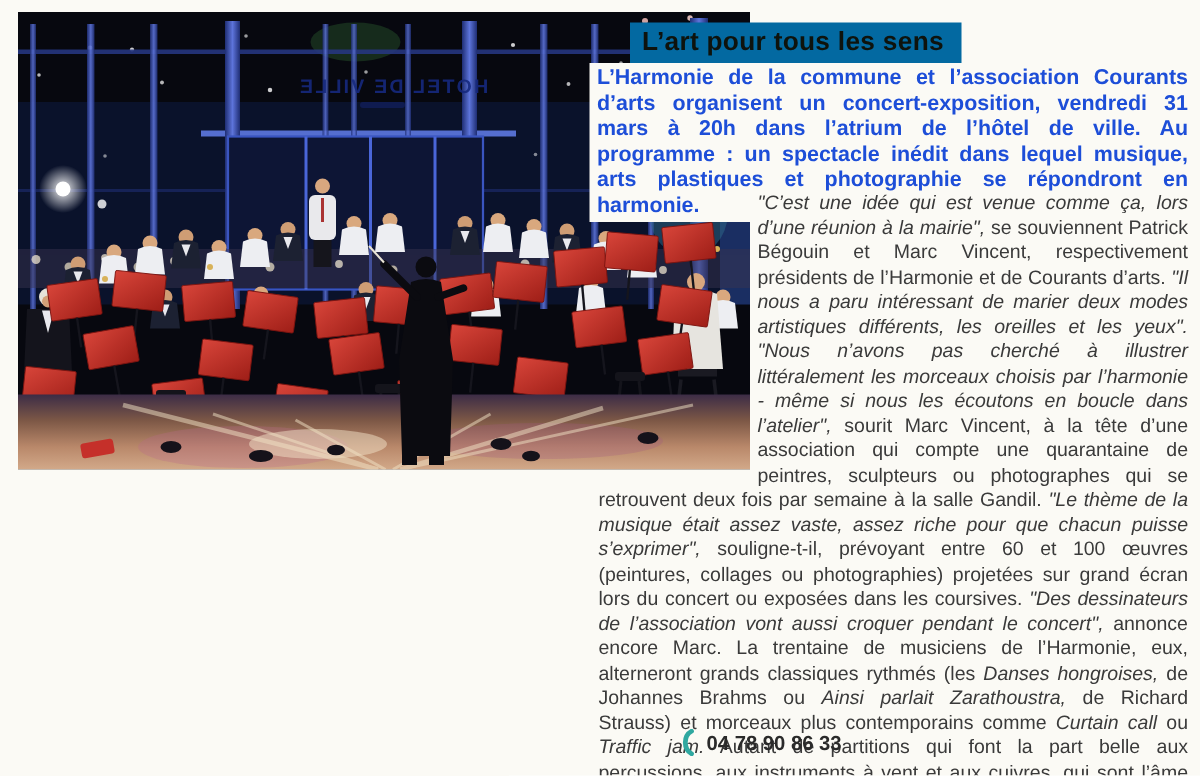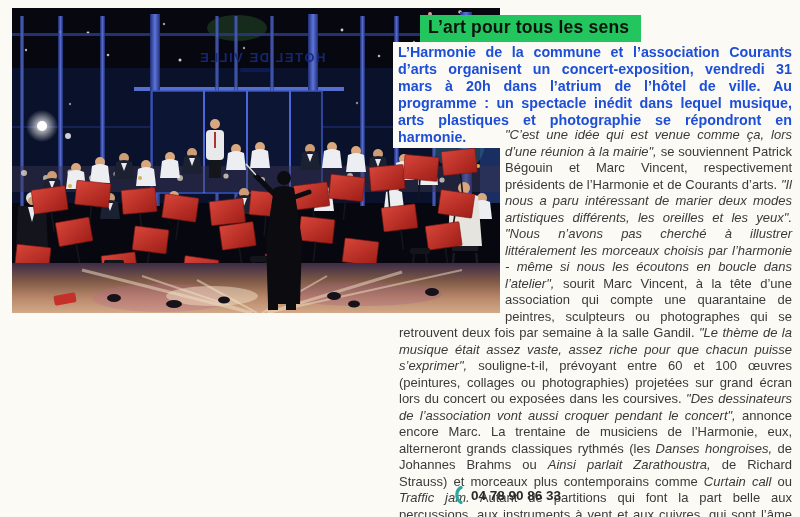--- a/index.html
+++ b/index.html
@@ -7,21 +7,21 @@
     position:relative; width:800px; height:517px;
     background:#fbfaf5; overflow:hidden;
     font-family:"Liberation Sans", sans-serif;
   }
   
   .photo{ position:absolute; left:12px; top:8px; width:488px; height:305px; }
   .photo svg{ display:block; }
   
   .headline{
     position:absolute; left:420px; top:15px; z-index:3;
-    background:#22c55e; color:#0e130d;
+    background:#0369a1; color:#0e130d;
     font-size:17.5px; font-weight:bold; letter-spacing:.2px;
     padding:2px 12px 4px 8px; white-space:nowrap;
   }
   
   .intro{
     position:absolute; left:393px; top:42px; width:399px; z-index:2;
     background:#fbfaf5; color:#1d4ed8;
     font-size:14.3px; font-weight:bold; line-height:16.9px;
     text-align:justify; padding:2px 0 3px 5px; box-sizing:border-box;
   }

